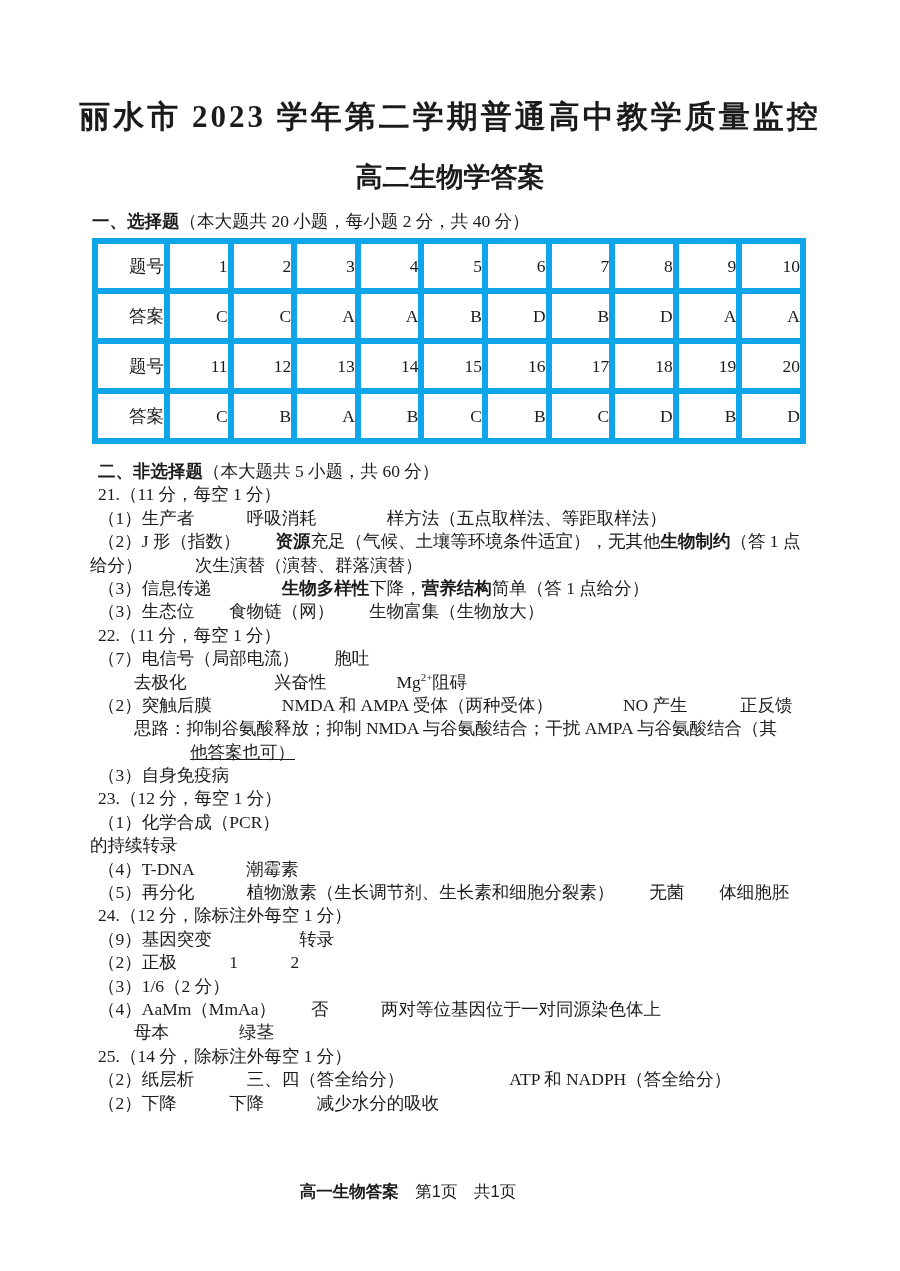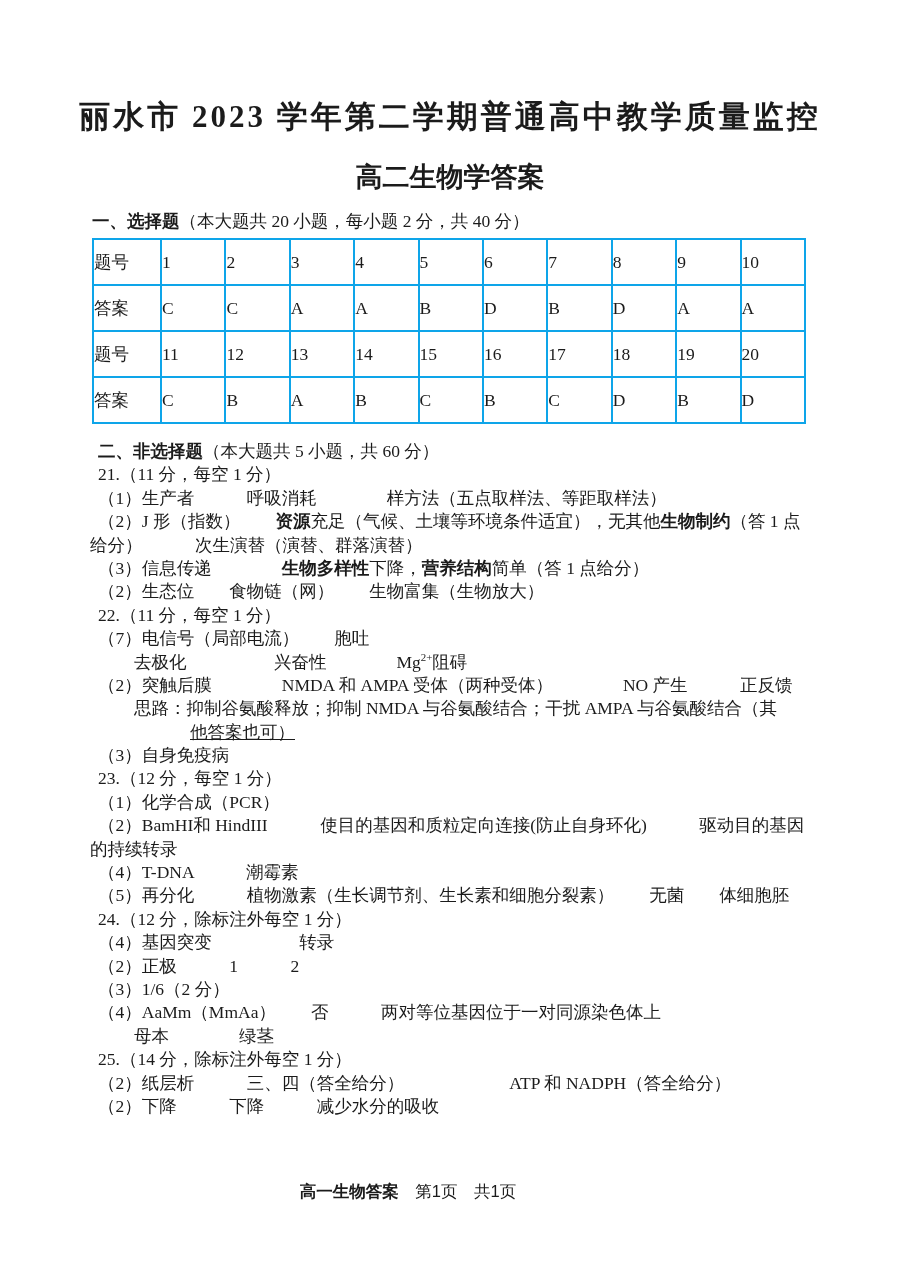--- a/index.html
+++ b/index.html
@@ -22,21 +22,21 @@
   .sec-heading{
     margin:15px 0 6px 2px;font-size:17.5px;line-height:22px;white-space:nowrap;
   }
   .sec-heading .b, .line .b{font-weight:bold;
     font-family:"Liberation Sans","DejaVu Sans",sans-serif;}
   table.answers{
     border-collapse:collapse;width:714px;margin-left:2px;
     table-layout:fixed;
   }
   table.answers td{
-    border:2px solid #0ea5e9;height:44px;text-align:left;vertical-align:middle;
+    border:6px solid #0ea5e9;height:44px;text-align:right;vertical-align:middle;
     font-size:17.5px;padding:0;
   }
   table.answers td.rowlabel{width:66px;}
   .lines{margin-top:16px;}
   .line{
     font-size:17.5px;line-height:23.4px;height:23.4px;white-space:nowrap;
   }
   .line.i0{padding-left:0;}
   .line.i1{padding-left:8px;}
   .line.i2{padding-left:44px;}
@@ -119,36 +119,35 @@
         </tbody>
     </table>
 
     <div class="lines">
         <div class="line i1"><span class="b">二、非选择题</span><span>（本大题共 5 小题，共 60 分）</span></div>
         <div class="line i1"><span>21.（11 分，每空 1 分）</span></div>
         <div class="line i1"><span>（1）生产者　　　呼吸消耗　　　　样方法（五点取样法、等距取样法）</span></div>
         <div class="line i1"><span>（2）J 形（指数）　　</span><span class="b">资源</span><span>充足（气候、土壤等环境条件适宜），无其他</span><span class="b">生物制约</span><span>（答 1 点</span></div>
         <div class="line i0"><span>给分）　　　次生演替（演替、群落演替）</span></div>
         <div class="line i1"><span>（3）信息传递　　　　</span><span class="b">生物多样性</span><span>下降，</span><span class="b">营养结构</span><span>简单（答 1 点给分）</span></div>
-        <div class="line i1"><span>（2）生态位　　食物链（网）　　生物富集（生物放大）</span></div>
+        <div class="line i1"><span>（3）生态位　　食物链（网）　　生物富集（生物放大）</span></div>
         <div class="line i1"><span>22.（11 分，每空 1 分）</span></div>
         <div class="line i1"><span>（7）电信号（局部电流）　　胞吐</span></div>
         <div class="line i2"><span>去极化　　　　　兴奋性　　　　Mg</span><sup>2+</sup><span>阻碍</span></div>
         <div class="line i1"><span>（2）突触后膜　　　　NMDA 和 AMPA 受体（两种受体）　　　　NO 产生　　　正反馈</span></div>
         <div class="line i2"><span>思路：抑制谷氨酸释放；抑制 NMDA 与谷氨酸结合；干扰 AMPA 与谷氨酸结合（其</span></div>
         <div class="line i3"><span>他答案也可）</span></div>
         <div class="line i1"><span>（3）自身免疫病</span></div>
         <div class="line i1"><span>23.（12 分，每空 1 分）</span></div>
         <div class="line i1"><span>（1）化学合成（PCR）</span></div>
-        <div class="line i1"><span>（2）BamHI和 HindIII　　　使目的基因和质粒定向连接(防止自身环化)　　　驱动目的基因</span></div>
         <div class="line i0"><span>的持续转录</span></div>
         <div class="line i1"><span>（4）T-DNA　　　潮霉素</span></div>
         <div class="line i1"><span>（5）再分化　　　植物激素（生长调节剂、生长素和细胞分裂素）　　无菌　　体细胞胚</span></div>
         <div class="line i1"><span>24.（12 分，除标注外每空 1 分）</span></div>
-        <div class="line i1"><span>（4）基因突变　　　　　转录</span></div>
+        <div class="line i1"><span>（9）基因突变　　　　　转录</span></div>
         <div class="line i1"><span>（2）正极　　　1　　　2</span></div>
         <div class="line i1"><span>（3）1/6（2 分）</span></div>
         <div class="line i1"><span>（4）AaMm（MmAa）　　否　　　两对等位基因位于一对同源染色体上</span></div>
         <div class="line i2"><span>母本　　　　绿茎</span></div>
         <div class="line i1"><span>25.（14 分，除标注外每空 1 分）</span></div>
         <div class="line i1"><span>（2）纸层析　　　三、四（答全给分）　　　　　　ATP 和 NADPH（答全给分）</span></div>
         <div class="line i1"><span>（2）下降　　　下降　　　减少水分的吸收</span></div>
       </div>
 
   </div>

